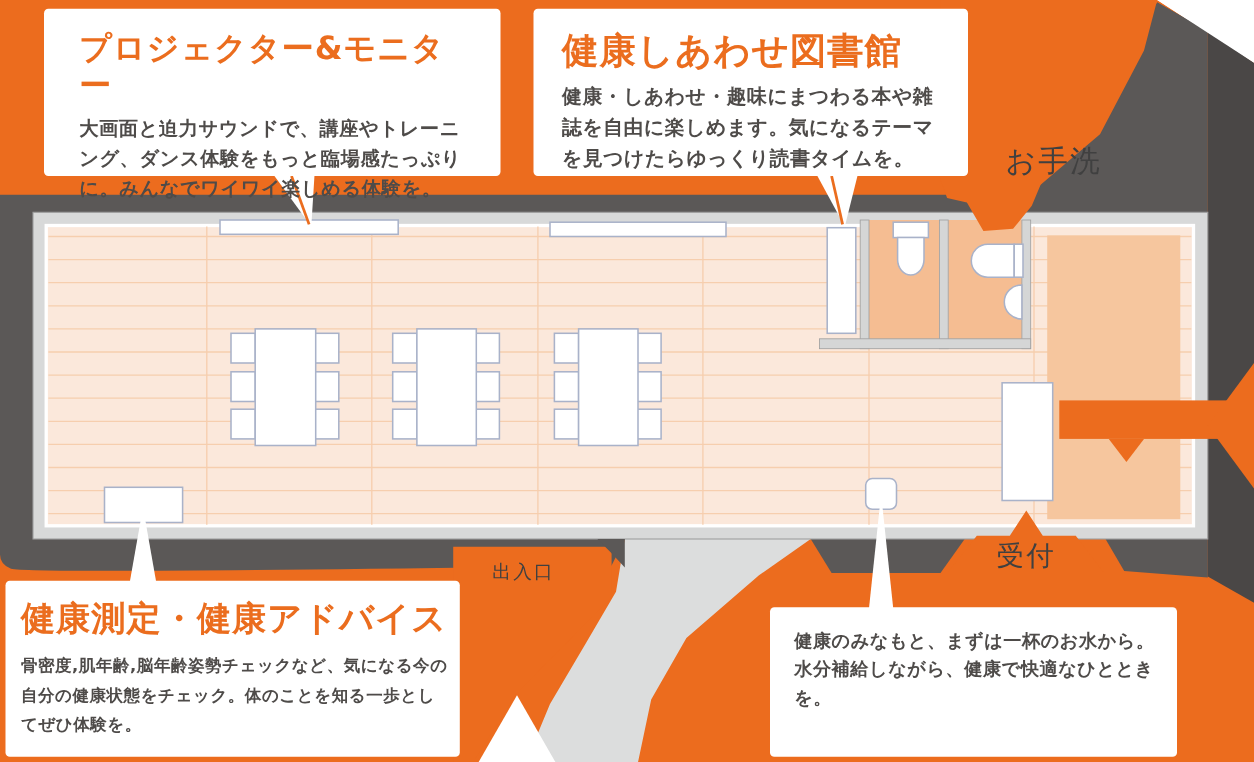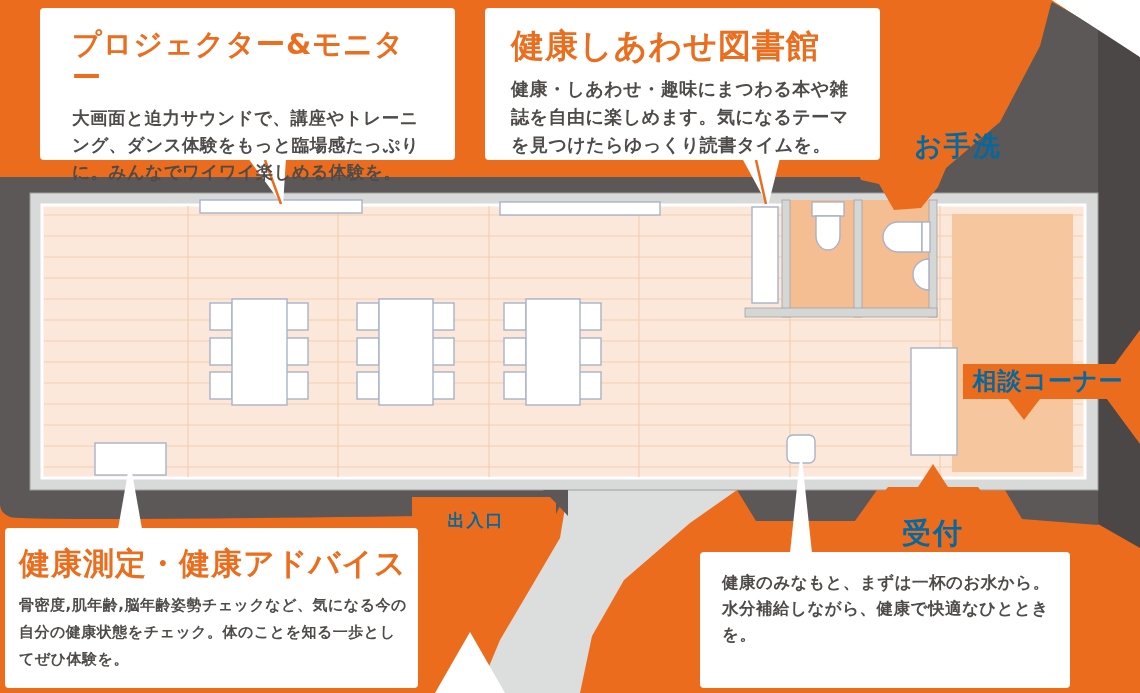--- a/index.html
+++ b/index.html
@@ -14,25 +14,25 @@
   .c1 p{font-size:17.5px;}
   .c2{left:485px;top:8px;width:395px;height:152px;padding:19px 18px 0 26px;}
   .c2 h2{font-size:33px;}
   .c2 p{font-size:18px;line-height:28px;}
   .c3{left:5px;top:528px;width:413px;height:160px;padding:18px 10px 16px 14px;}
   .c3 h2{font-size:31px;}
   .c3 p{font-size:15px;}
   .c4{left:700px;top:552px;width:370px;height:136px;padding:18px 14px 0 22px;}
   .c4 h2{font-size:30px;}
   .c4 p{font-size:16.5px;line-height:26px;}
-  .map-label{position:absolute;transform:translate(-50%,-50%);color:#0369a1;font-weight:700;
+  .map-label{position:absolute;transform:translate(-50%,-50%);color:#404040;font-weight:400;
              white-space:nowrap;z-index:6;letter-spacing:2px;}
   .lbl-restroom{left:958px;top:146px;font-size:27px;}
   .lbl-entrance{left:476px;top:520px;font-size:17px;}
-  .lbl-reception{left:933px;top:534px;font-size:29px;}
+  .lbl-reception{left:933px;top:505px;font-size:25px;}
   .lbl-consult{left:1048px;top:381px;font-size:24px;letter-spacing:1px;}
 </style>
 </head>
 <body>
 
 <div class="stage">
 
   <svg width="1140" height="693" viewBox="0 0 1140 693">
 
     <path d="M0 0 H1052 L1140 57 V693 H0 Z" fill="#EC6C1E"></path>
@@ -137,17 +137,16 @@
   </div>
   <div class="callout c3">
     <h2>健康測定・健康アドバイス</h2>
     <p>骨密度,肌年齢,脳年齢姿勢チェックなど、気になる今の自分の健康状態をチェック。体のことを知る一歩としてぜひ体験を。</p>
   </div>
   <div class="callout c4">
     <p>健康のみなもと、まずは一杯のお水から。水分補給しながら、健康で快適なひとときを。</p>
   </div>
 
   <div class="map-label lbl-restroom">お手洗</div>
-  <div class="map-label lbl-consult">相談コーナー</div>
   <div class="map-label lbl-reception">受付</div>
   <div class="map-label lbl-entrance">出入口</div>
 
 </div>
 
 </body></html>

